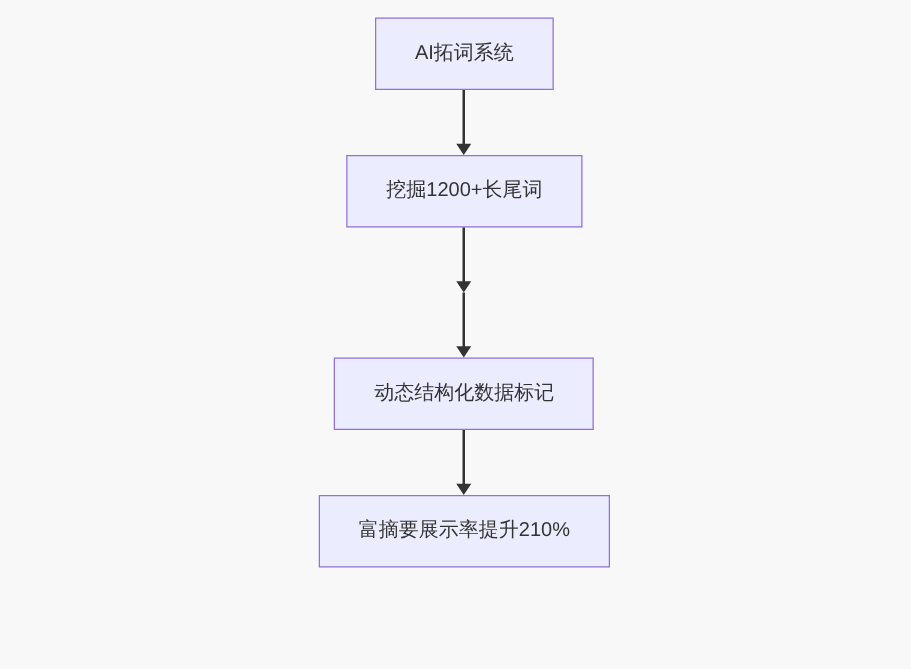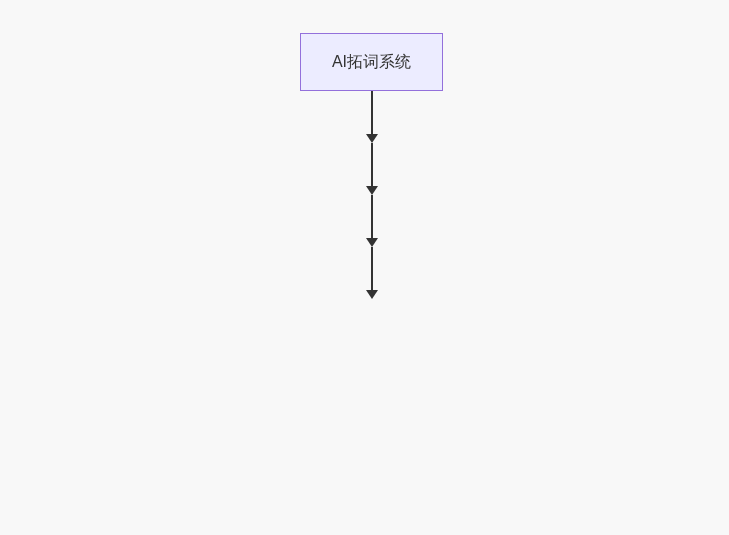--- a/index.html
+++ b/index.html
@@ -35,21 +35,20 @@
   .flow-node {
     background: var(--node-fill);
     border: 1.5px solid var(--node-border);
     color: var(--text-color);
     font-size: 16px;
     line-height: 20px;
     padding: 18px 31px;
     text-align: center;
     white-space: nowrap;
     box-sizing: border-box;
-    margin-top: 19px;
   }
   .flow-arrow {
     position: relative;
     width: 13px;
     height: 52px;
   }
   .flow-arrow .arrow-line {
     position: absolute;
     left: 50%;
     transform: translateX(-50%);
@@ -76,33 +75,36 @@
 <div class="flowchart" style="--node-fill: #ECECFF; --node-border: #9370DB; --text-color: #333333; --arrow-color: #333333;">
   <div class="flow-col">
 
     <div class="flow-node">AI拓词系统</div>
 
     <div class="flow-arrow">
       <div class="arrow-line"></div>
       <div class="arrow-head"></div>
     </div>
 
+    <div class="flow-node">挖掘1200+长尾词</div>
 
     <div class="flow-arrow">
       <div class="arrow-line"></div>
       <div class="arrow-head"></div>
     </div>
 
 
     <div class="flow-arrow">
       <div class="arrow-line"></div>
       <div class="arrow-head"></div>
     </div>
 
+    <div class="flow-node">动态结构化数据标记</div>
 
     <div class="flow-arrow">
       <div class="arrow-line"></div>
       <div class="arrow-head"></div>
     </div>
 
+    <div class="flow-node">富摘要展示率提升210%</div>
 
   </div>
 </div>
 
 </body></html>

